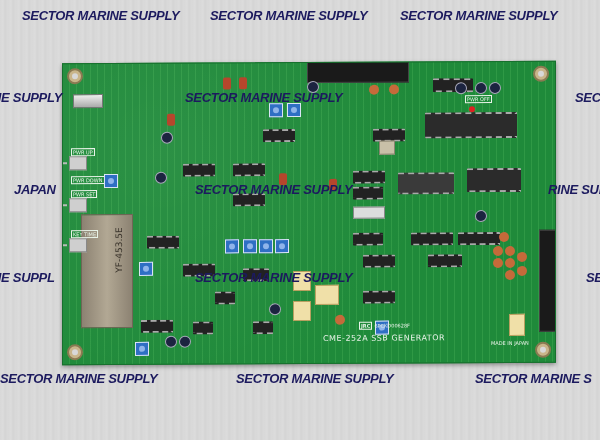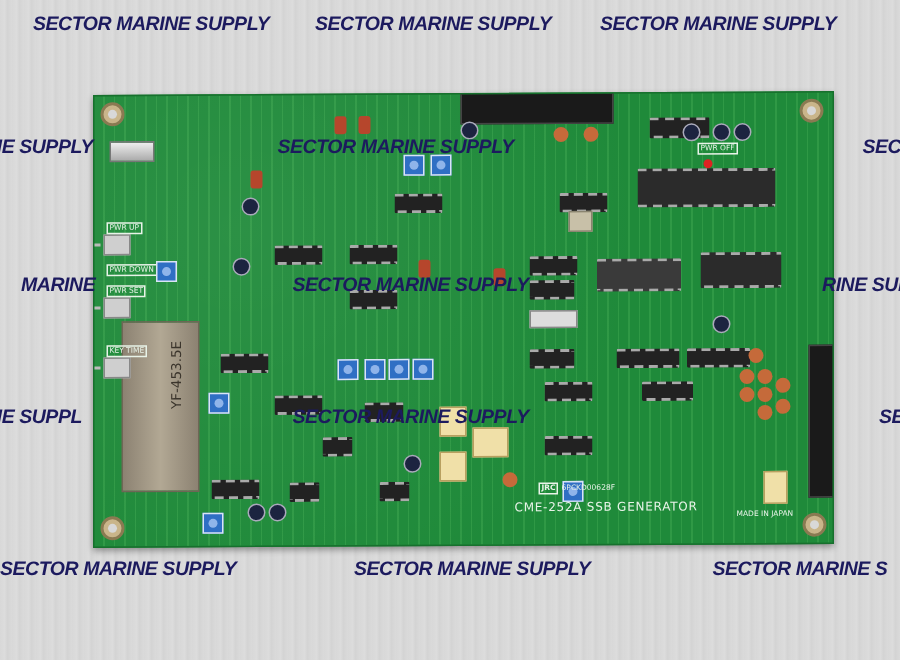--- a/index.html
+++ b/index.html
@@ -27,40 +27,40 @@
   .trim{position:absolute;width:16px;height:18px;background:#f0e0a8;border:1px solid #b8a060;}
   .filter{position:absolute;left:18px;top:150px;width:50px;height:112px;background:linear-gradient(90deg,#8c8272,#b2a894,#8c8272);
           border:1px solid #6f6656;}
   .filter-label{position:absolute;left:14px;top:30px;transform:rotate(-90deg);transform-origin:center;font-family:"DejaVu Sans",sans-serif;
           font-size:9px;color:#3b352c;white-space:nowrap;}
   .connector-top{position:absolute;left:244px;top:-2px;width:100px;height:20px;background:#1a1a1a;border:1px solid #444;}
   .connector-right{position:absolute;left:476px;top:168px;width:22px;height:100px;background:#1a1a1a;border:1px solid #444;}
   .switch{position:absolute;width:16px;height:12px;background:#cfcfcf;border:1px solid #888;}
   .pin{position:absolute;height:2px;background:#bbb;width:22px;}
   .silk{position:absolute;color:#e8f3e8;font-family:"DejaVu Sans",sans-serif;font-size:5px;border:1px solid #e8f3e8;padding:0 1px;white-space:nowrap;}
-  .board-title{position:absolute;left:280px;top:271px;color:#e8f3e8;font-family:"DejaVu Sans",sans-serif;font-size:8px;letter-spacing:0.5px;white-space:nowrap;}
+  .board-title{position:absolute;left:260px;top:271px;color:#e8f3e8;font-family:"DejaVu Sans",sans-serif;font-size:8px;letter-spacing:0.5px;white-space:nowrap;}
   .board-part{position:absolute;left:296px;top:260px;color:#e8f3e8;font-family:"DejaVu Sans",sans-serif;font-size:5px;white-space:nowrap;}
   .board-made{position:absolute;left:428px;top:278px;color:#e8f3e8;font-family:"DejaVu Sans",sans-serif;font-size:5px;white-space:nowrap;}
   .jrc{border:1px solid #e8f3e8;padding:0 1px;margin-right:2px;font-weight:bold;}
   .bnc{position:absolute;left:10px;top:30px;width:28px;height:12px;background:linear-gradient(#eee,#aaa);border:1px solid #777;}
   .xtal{position:absolute;width:14px;height:12px;background:#c8c0a8;border:1px solid #8a8470;}
   .dip{position:absolute;width:30px;height:10px;background:#ddd;border:1px solid #888;}
   .led{position:absolute;width:6px;height:6px;border-radius:50%;background:#d22;}
 </style>
 </head>
 <body>
 
 <div id="watermarks">
     <div class="wm" style="left: 22px; top: 8px;">SECTOR MARINE SUPPLY</div>
     <div class="wm" style="left: 210px; top: 8px;">SECTOR MARINE SUPPLY</div>
     <div class="wm" style="left: 400px; top: 8px;">SECTOR MARINE SUPPLY</div>
     <div class="wm" style="left: -8px; top: 90px;">NE SUPPLY</div>
     <div class="wm" style="left: 185px; top: 90px;">SECTOR MARINE SUPPLY</div>
     <div class="wm" style="left: 575px; top: 90px;">SECTOR MARINE SUPPLY</div>
-    <div class="wm" style="left: 14px; top: 182px;">MARINE</div>
+    <div class="wm" style="left: 14px; top: 182px;">JAPAN</div>
     <div class="wm" style="left: 195px; top: 182px;">SECTOR MARINE SUPPLY</div>
     <div class="wm" style="left: 548px; top: 182px;">RINE SUPPLY</div>
     <div class="wm" style="left: -8px; top: 270px;">NE SUPPL</div>
     <div class="wm" style="left: 195px; top: 270px;">SECTOR MARINE SUPPLY</div>
     <div class="wm" style="left: 586px; top: 270px;">SE</div>
     <div class="wm" style="left: 0px; top: 371px;">SECTOR MARINE SUPPLY</div>
     <div class="wm" style="left: 236px; top: 371px;">SECTOR MARINE SUPPLY</div>
     <div class="wm" style="left: 475px; top: 371px;">SECTOR MARINE S</div>
   </div>
 

